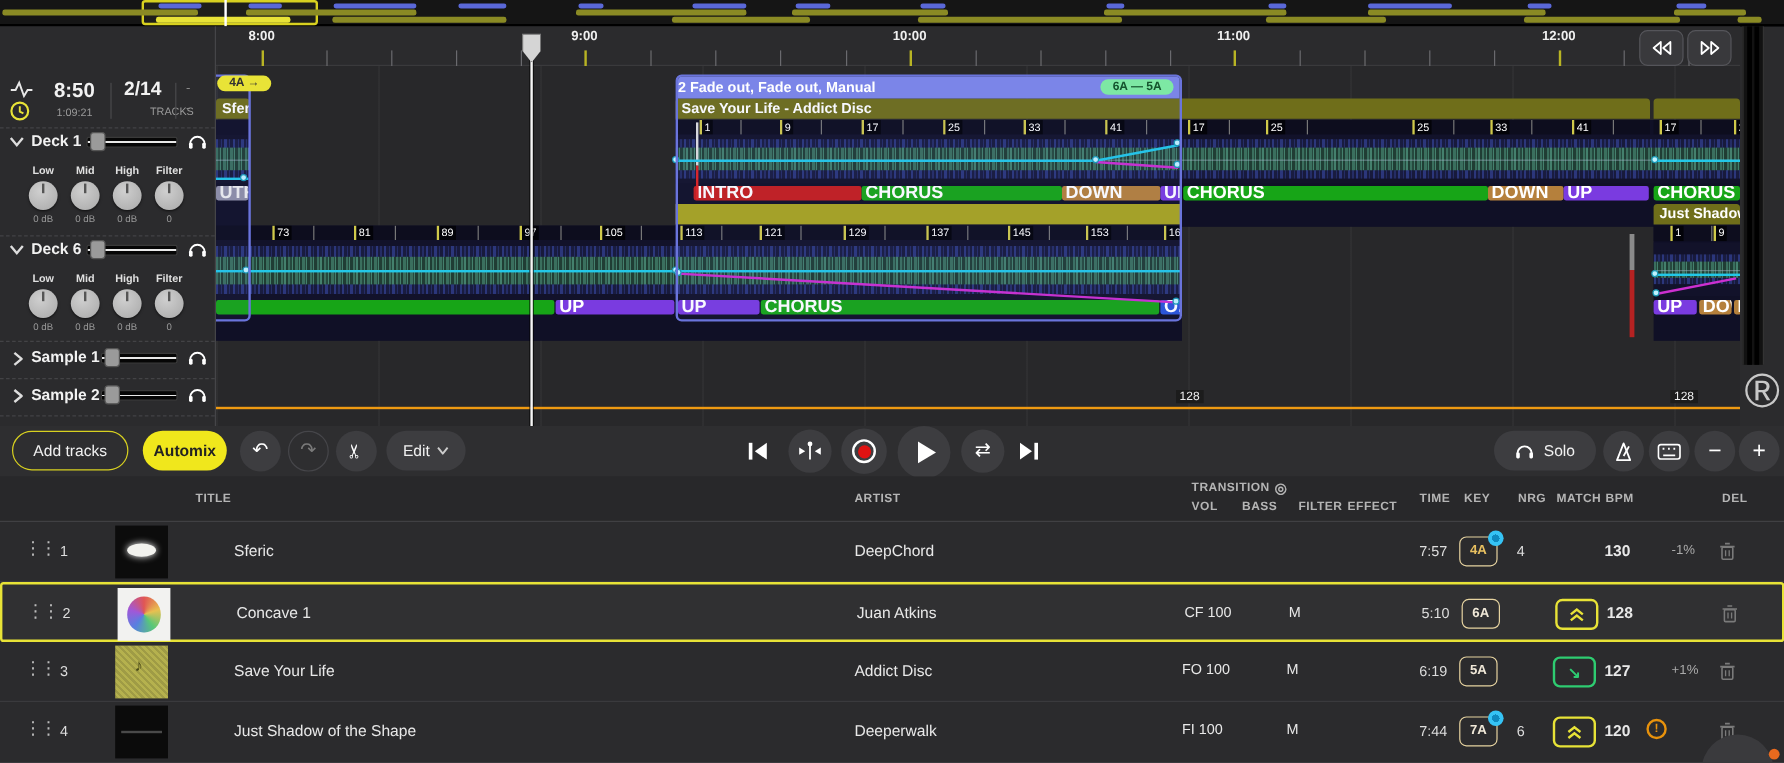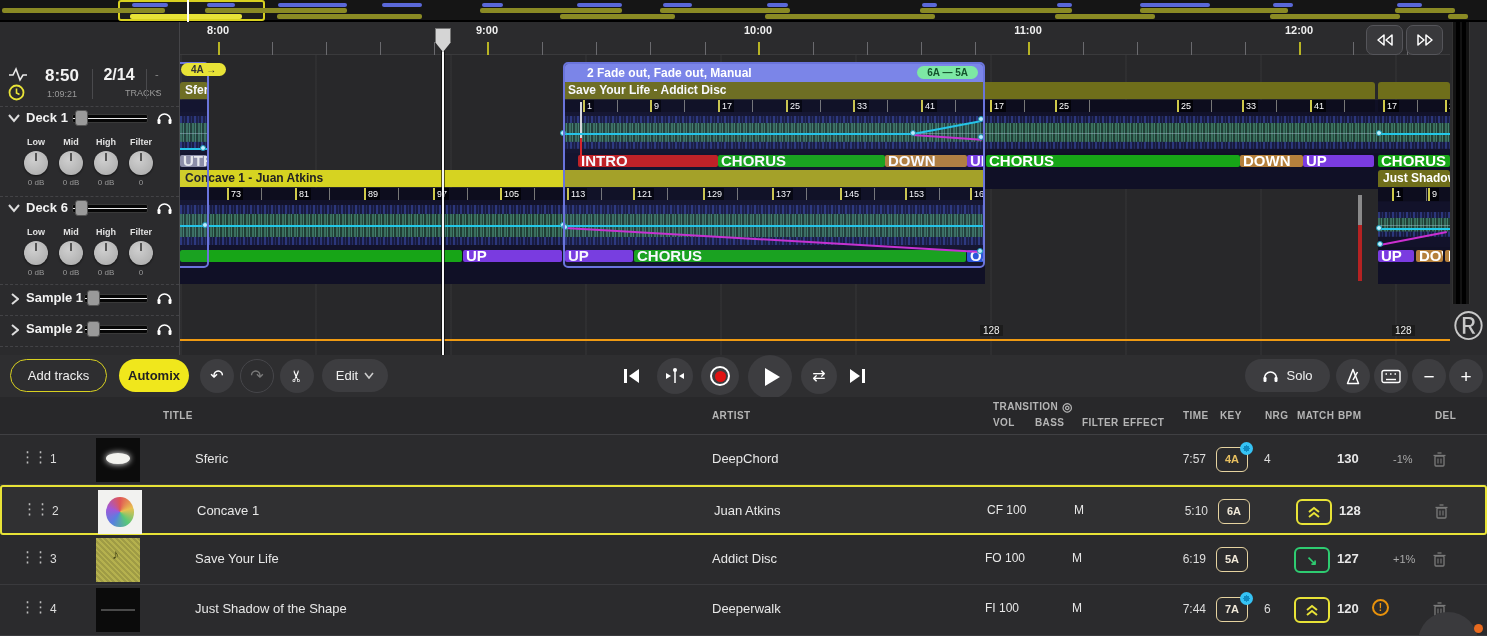--- a/index.html
+++ b/index.html
@@ -34,21 +34,21 @@
     repeating-linear-gradient(90deg,#3a6f5e 0 2px,#26493e 2px 3px,#44806d 3px 4px,#203d34 4px 6px),
     repeating-linear-gradient(90deg,rgba(64,84,190,.55) 0 2px,rgba(64,84,190,.15) 2px 4px,rgba(64,84,190,.4) 4px 5px,rgba(64,84,190,.12) 5px 7px);
     background-size:100% 46%,100% 80%;background-position:center,center;background-repeat:no-repeat,no-repeat;}
   .wave.small{background-size:100% 30%,100% 55%;}
   .wave::after{content:'';position:absolute;left:0;top:50%;width:100%;height:1px;background:rgba(170,190,210,.45);}
   .secstrip{position:absolute;height:13px;}
   .sec{position:absolute;top:0;height:12px;border-radius:2px;color:#fff;font-size:15px;font-weight:bold;line-height:12px;padding:0 3px;overflow:hidden;white-space:nowrap;}
   .sec.red{background:#c41e1e;}.sec.green{background:#17a517;}.sec.tan{background:#b5803c;}
   .sec.purple{background:#7a3be0;}.sec.blue{background:#2a55d8;}.sec.gray{background:#8f8fa6;color:#eee;}
   .transition{position:absolute;top:40px;height:206px;border:2px solid #6a74dc;border-radius:5px;background:rgba(100,110,230,0.05);}
-  .trans-header{position:absolute;left:0;top:0;width:100%;height:18px;background:#7b85e8;color:#fff;font-size:12px;font-weight:bold;line-height:18px;padding:0 22px;border-radius:3px 3px 0 0;white-space:nowrap;overflow:hidden;}
+  .trans-header{position:absolute;left:0;top:0;width:100%;height:18px;background:#7b85e8;color:#fff;font-size:12px;font-weight:bold;line-height:18px;padding:0 0;border-radius:3px 3px 0 0;white-space:nowrap;overflow:hidden;}
   .keychip{position:absolute;background:#7de8a4;color:#14532d;font-size:10px;font-weight:bold;border-radius:9px;padding:1px 10px;}
   .keychip.yellow{background:#e8e337;color:#333;}
   .autoline{position:absolute;height:2px;background:#22c8e8;transform-origin:left center;}
   .autoline.mag{background:#cc2fd0;}
   .adot{position:absolute;width:6px;height:6px;border-radius:50%;background:#bff3ff;border:1px solid #1899b5;}
   .startmark{position:absolute;width:3px;}
   #bpmline{position:absolute;left:0;top:317px;width:1270px;height:2px;background:#ef9a12;}
   .bpm-label{position:absolute;top:303px;background:#1c1c1c;color:#eee;font-size:10px;padding:0 3px;}
   #playhead-line{position:absolute;left:262px;top:8px;width:2px;height:325px;background:#f5f5f5;box-shadow:0 0 0 1px rgba(0,0,0,.6);}
   #playhead-handle{position:absolute;left:255px;top:6px;width:16px;height:24px;background:#d5d5d5;border:1px solid #777;clip-path:polygon(0 0,100% 0,100% 58%,50% 100%,0 58%);}
@@ -329,21 +329,20 @@
     </div>
 
   <div class="trackbg" style="left:0;top:78px;width:28px;height:89px;"></div>
   <div class="trackbg" style="left:383px;top:78px;width:887px;height:89px;"></div>
   <div class="trackbg" style="left:0;top:166px;width:805px;height:96px;"></div>
   <div class="trackbg" style="left:1198px;top:166px;width:72px;height:96px;"></div>
 
   <div class="titlebar" style="left:0;top:60px;width:28px;">Sfer</div>
   <div class="titlebar" style="left:383px;top:60px;width:812px;">Save Your Life - Addict Disc</div>
   <div class="titlebar" style="left:1198px;top:60px;width:72px;"></div>
-  <div class="titlebar bright" style="left:0;top:148px;width:383px;border-radius:0;">Concave 1 - Juan Atkins</div>
   <div class="titlebar inmix" style="left:383px;top:148px;width:422px;border-radius:0;"></div>
   <div class="titlebar" style="left:1198px;top:148px;width:72px;">Just Shadow</div>
 
   <div class="beatstrip" id="beats-save" style="left:383px;top:78px;width:812px;">
       <div class="tick-y" style="left: 20px;"></div>
       <div class="tick-g" style="left: 54px;"></div>
       <span class="beat-num" style="left: 22px;">1</span>
       <div class="tick-y" style="left: 87px;"></div>
       <div class="tick-g" style="left: 121px;"></div>
       <span class="beat-num" style="left: 89px;">9</span>

